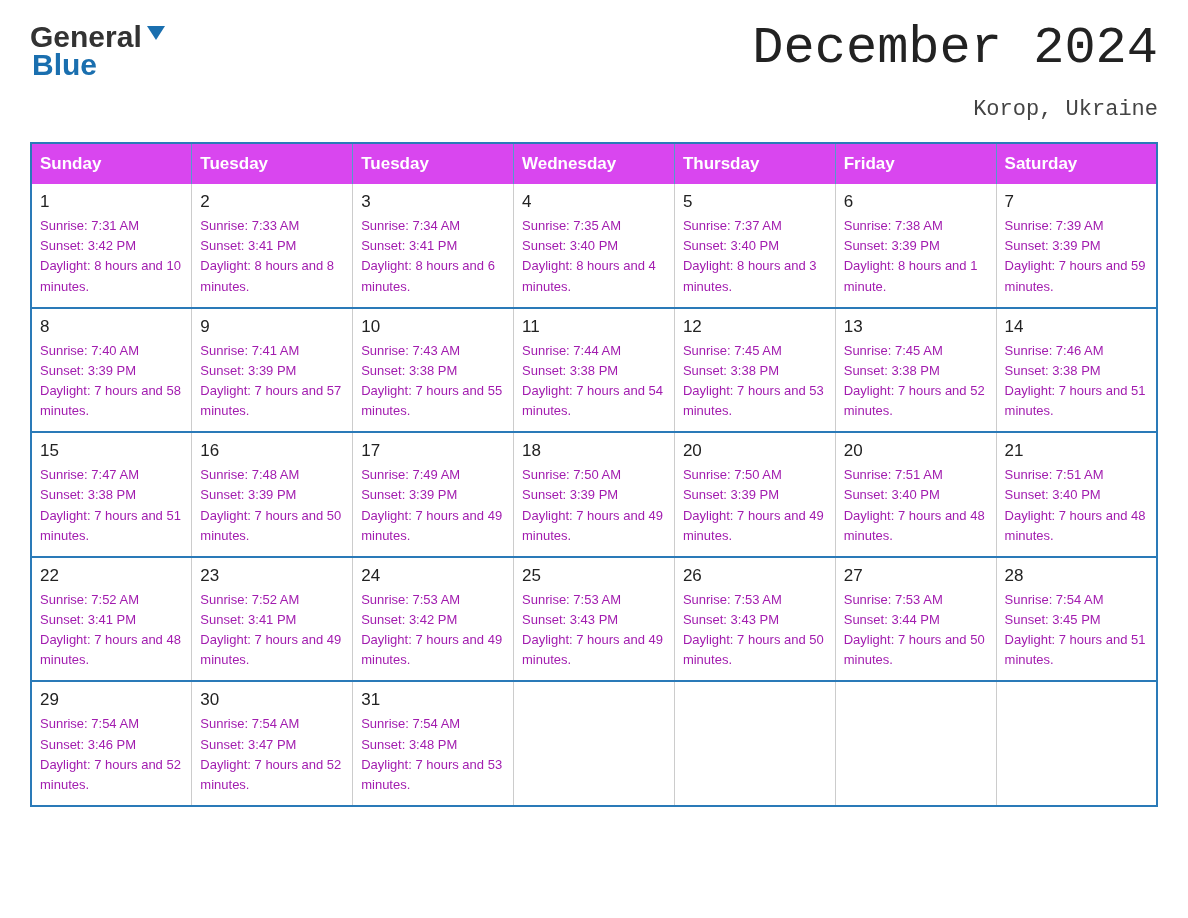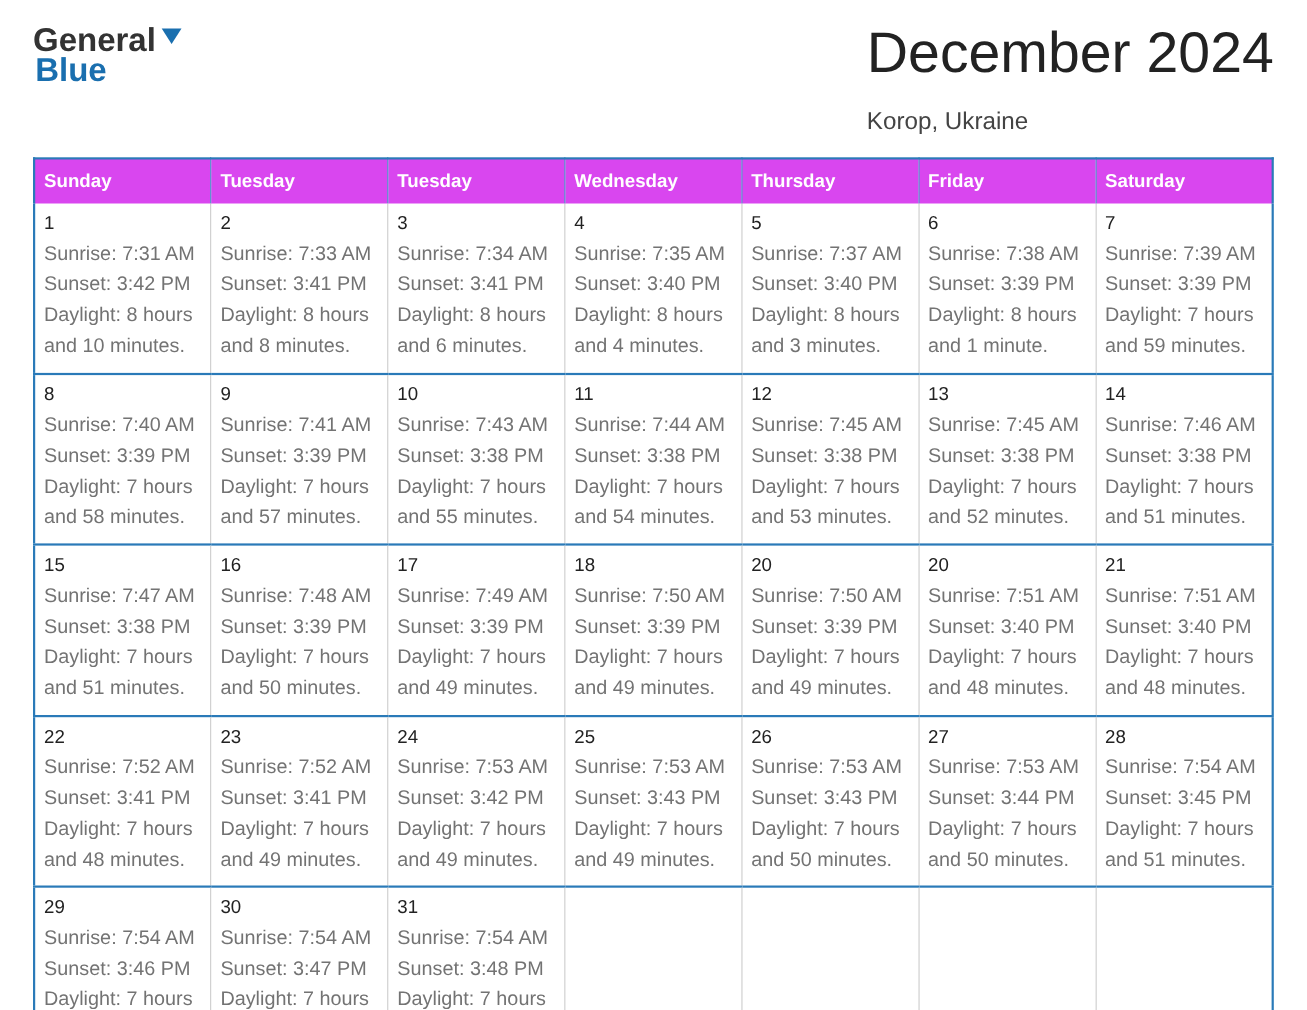--- a/index.html
+++ b/index.html
@@ -10,20 +10,22 @@
       min-height: 918px;
       padding: 20px 30px;
     }
     .header {
       display: flex;
       justify-content: space-between;
       align-items: flex-start;
       margin-bottom: 20px;
     }
     .title-area {
+      text-align: right;
+      font-family: Liberation Mono, monospace;
     }
     .month-title {
       font-size: 52px;
       font-weight: normal;
       color: #222;
       line-height: 1.1;
     }
     .location {
       font-size: 22px;
       color: #444;
@@ -57,22 +59,22 @@
     .calendar td:last-child { border-right: none; }
     .calendar tr:last-child td { border-bottom: none; }
     .day-number {
       font-size: 17px;
       font-weight: normal;
       color: #222;
       display: block;
       margin-bottom: 4px;
     }
     .day-info {
-      font-size: 18px;
-      color: #737373;
+      font-size: 13px;
+      color: #a21caf;
       line-height: 1.55;
     }
     .empty-cell {
       background: #fff;
     }
     .logo-wrapper {
       display: flex;
       align-items: flex-end;
     }
     .logo-icon {

